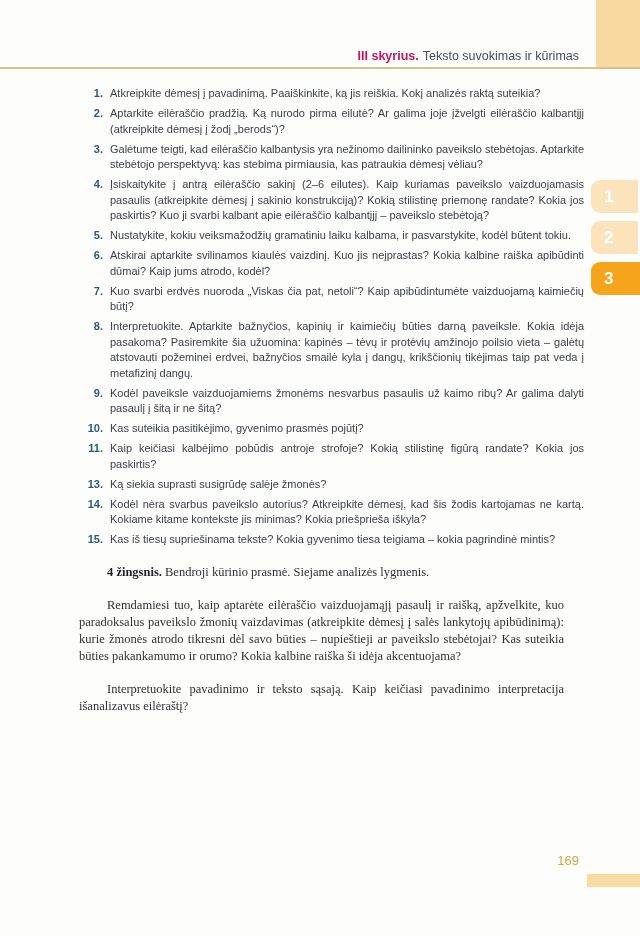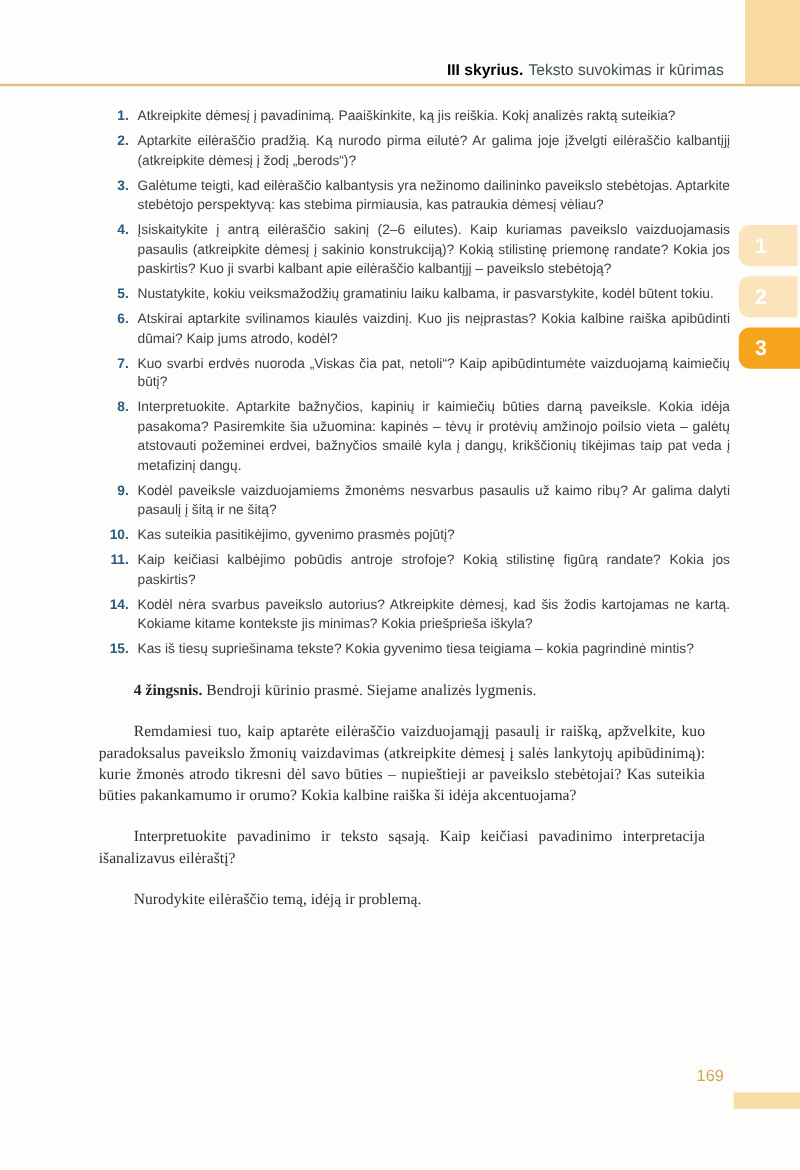--- a/index.html
+++ b/index.html
@@ -3,21 +3,21 @@
 <meta charset="utf-8">
 <style>
   html,body{margin:0;padding:0;background:#ffffff;}
   .page{
     position:relative;width:640px;height:936px;background:#fdfdfc;overflow:hidden;
     font-family:"Liberation Sans",sans-serif;
   }
   
   .corner-block{position:absolute;top:0;right:0;width:44px;height:67px;background:#fad9a1;}
   .header{position:absolute;top:49px;right:61px;font-size:12.5px;line-height:14px;white-space:nowrap;}
-  .chapter{color:#000000;font-weight:bold;margin-top:48px;}
+  .chapter{color:#be185d;font-weight:bold;margin-top:48px;}
   .chapter-title{color:#444f59;margin-left:4px;text-align:right;}
   .rule{position:absolute;top:67px;left:0;width:640px;height:2px;background:#dcc183;}
   
   .tabs{position:absolute;top:180px;right:0;display:flex;flex-direction:column;gap:8px;}
   .tab{
     width:47px;height:33px;box-sizing:border-box;border-radius:9px 0 0 9px;
     background:#fbe3bc;color:#ffffff;font-weight:bold;font-size:17px;
     display:flex;align-items:center;padding-left:13px;
   }
   .tab.active{background:#f6a41c;width:49px;}
@@ -95,33 +95,36 @@
         </li>
       <li class="q">
           <span class="q-num">10.</span>
           <span class="q-text">Kas suteikia pasitikėjimo, gyvenimo prasmės pojūtį?</span>
         </li>
       <li class="q">
           <span class="q-num">11.</span>
           <span class="q-text">Kaip keičiasi kalbėjimo pobūdis antroje strofoje? Kokią stilistinę figūrą randate? Kokia jos paskirtis?</span>
         </li>
       <li class="q">
+          <span class="q-num">13.</span>
+          <span class="q-text">Ką siekia suprasti susigrūdę salėje žmonės?</span>
+        </li>
+      <li class="q">
           <span class="q-num">14.</span>
           <span class="q-text">Kodėl nėra svarbus paveikslo autorius? Atkreipkite dėmesį, kad šis žodis kartojamas ne kartą. Kokiame kitame kontekste jis minimas? Kokia priešprieša iškyla?</span>
         </li>
       <li class="q">
           <span class="q-num">15.</span>
           <span class="q-text">Kas iš tiesų supriešinama tekste? Kokia gyvenimo tiesa teigiama – kokia pagrindinė mintis?</span>
         </li>
     </ol>
 
     <div class="step">
       <p class="lead"><b>4 žingsnis.</b><span> Bendroji kūrinio prasmė. Siejame analizės lygmenis.</span></p>
       <p>Remdamiesi tuo, kaip aptarėte eilėraščio vaizduojamąjį pasaulį ir raišką, apžvelkite, kuo paradoksalus paveikslo žmonių vaizdavimas (atkreipkite dėmesį į salės lankytojų apibūdinimą): kurie žmonės atrodo tikresni dėl savo būties – nupieštieji ar paveikslo stebėtojai? Kas suteikia būties pakankamumo ir orumo? Kokia kalbine raiška ši idėja akcentuojama?</p>
       <p>Interpretuokite pavadinimo ir teksto sąsają. Kaip keičiasi pavadinimo interpretacija išanalizavus eilėraštį?</p>
-      <p>Nurodykite eilėraščio temą, idėją ir problemą.</p>
     </div>
   </div>
 
   <span class="pagenum">169</span>
   <div class="footer-bar"></div>
 
 </div>
 
 </body></html>

